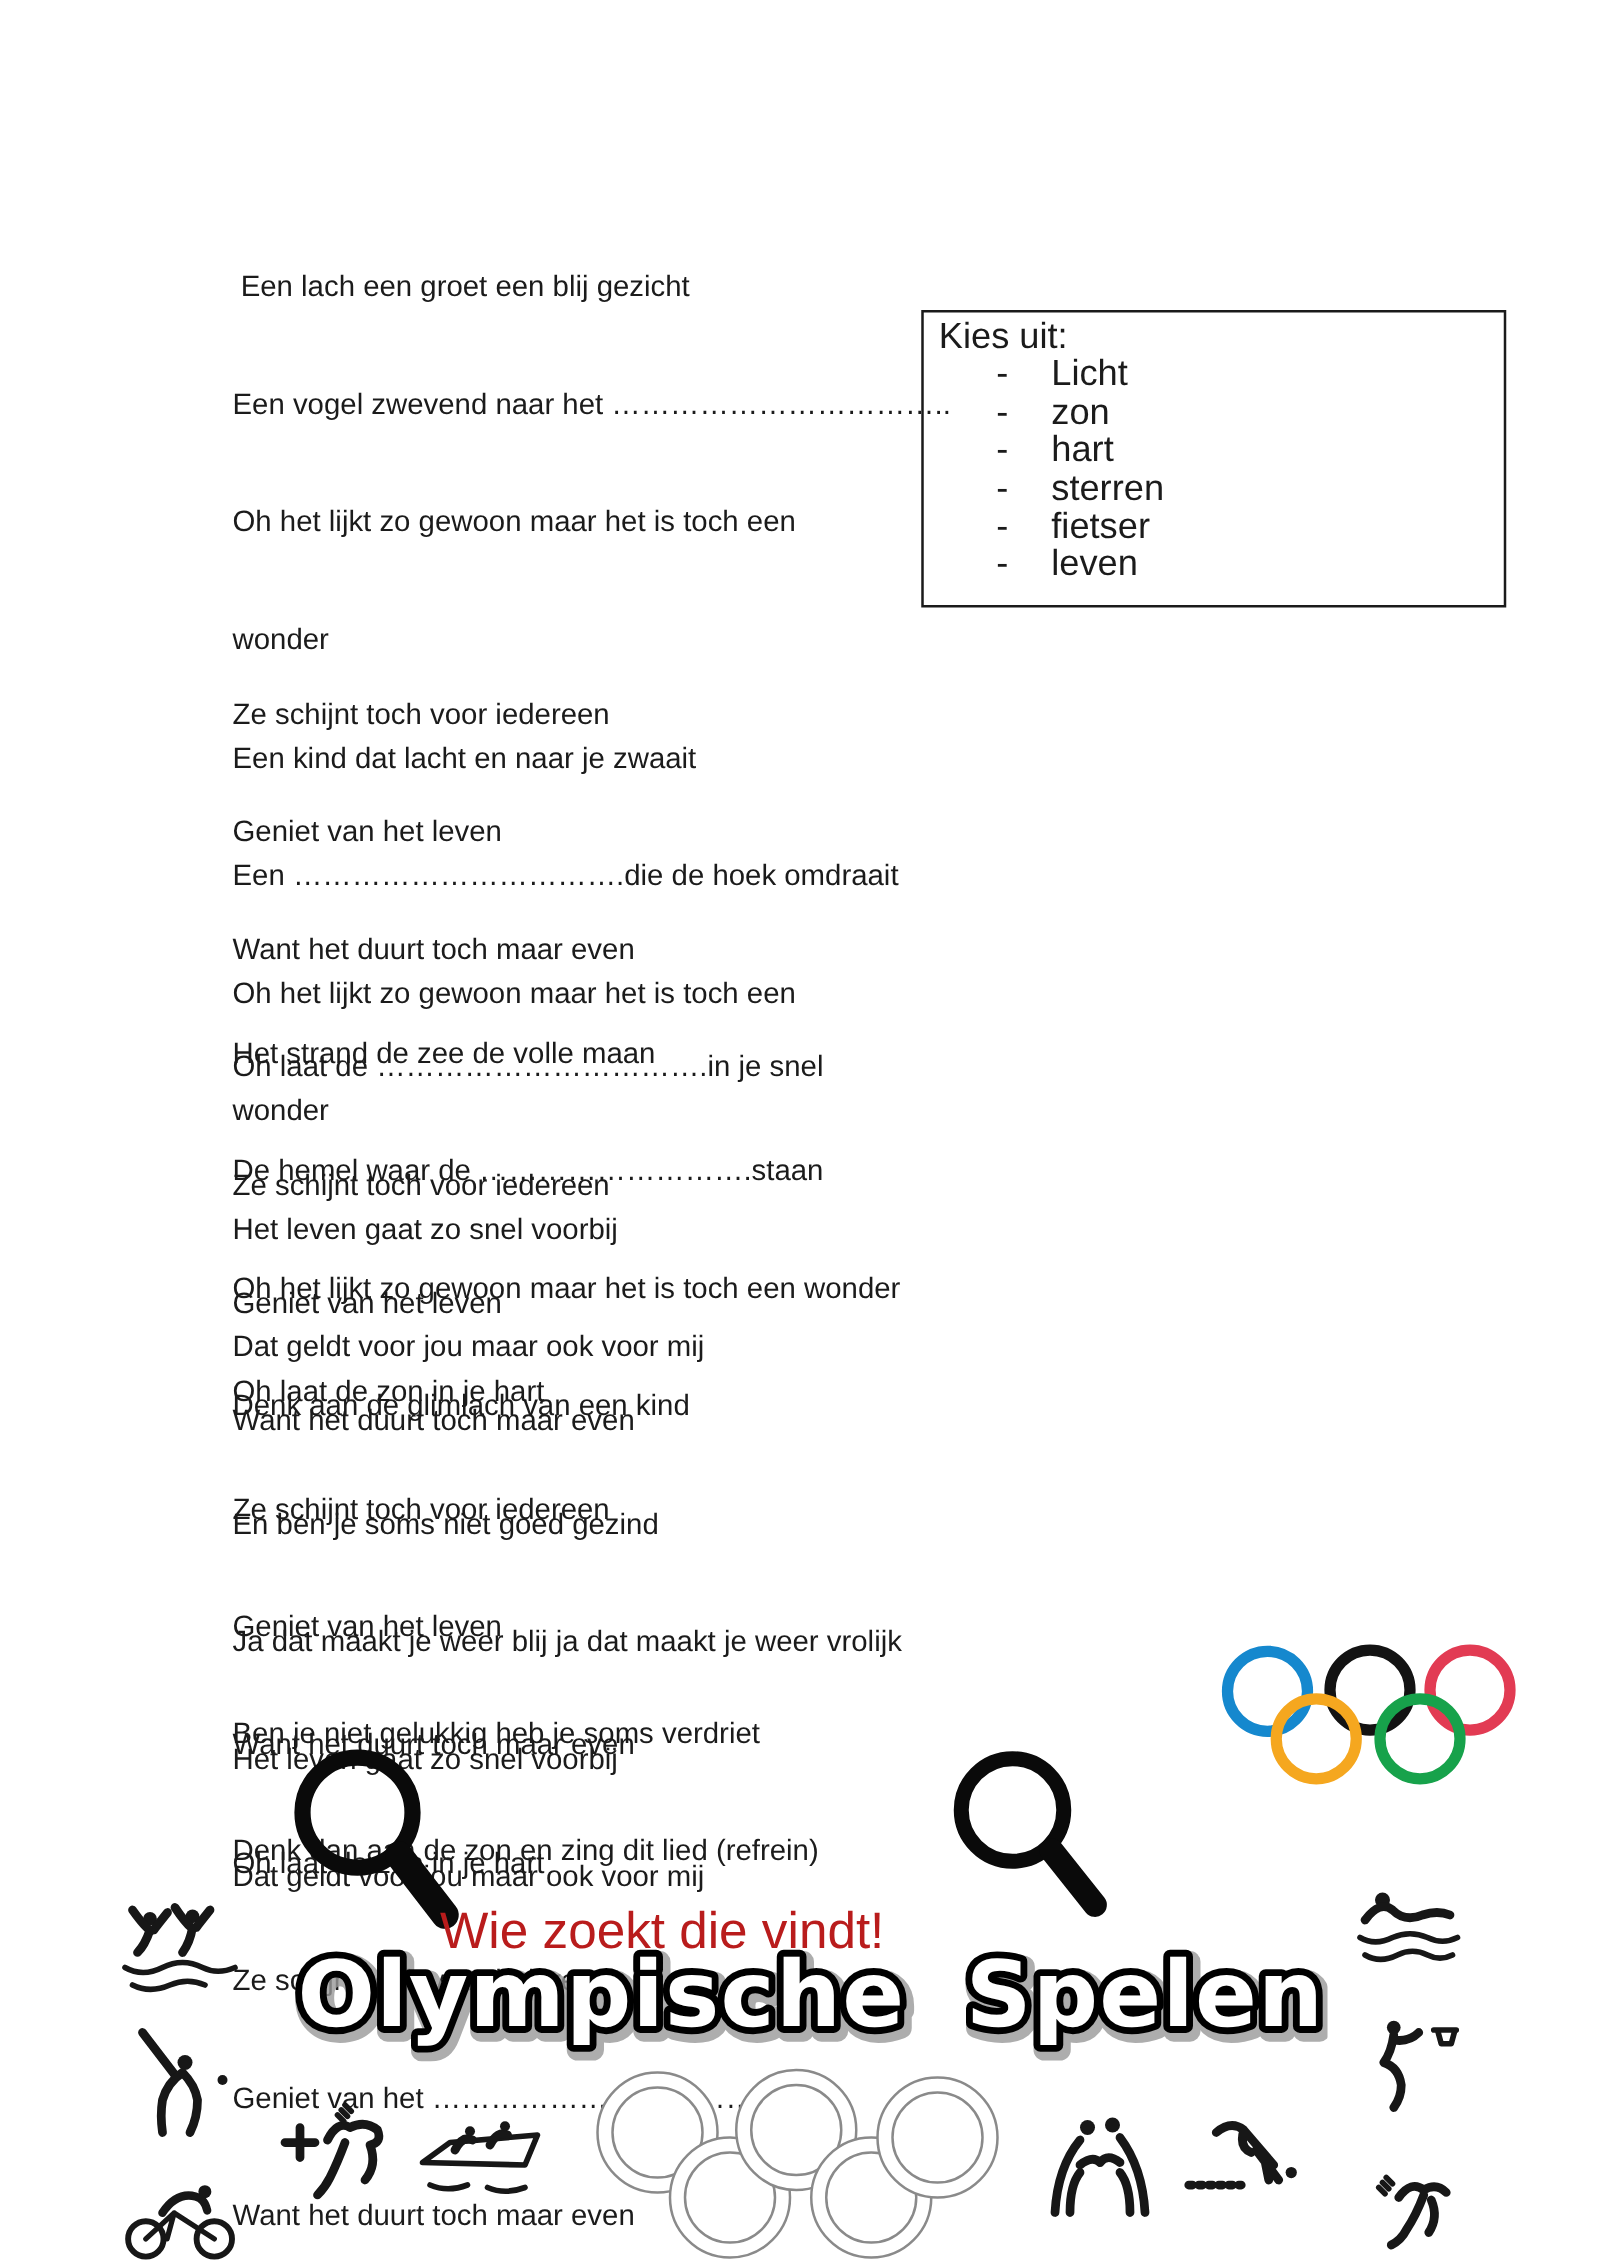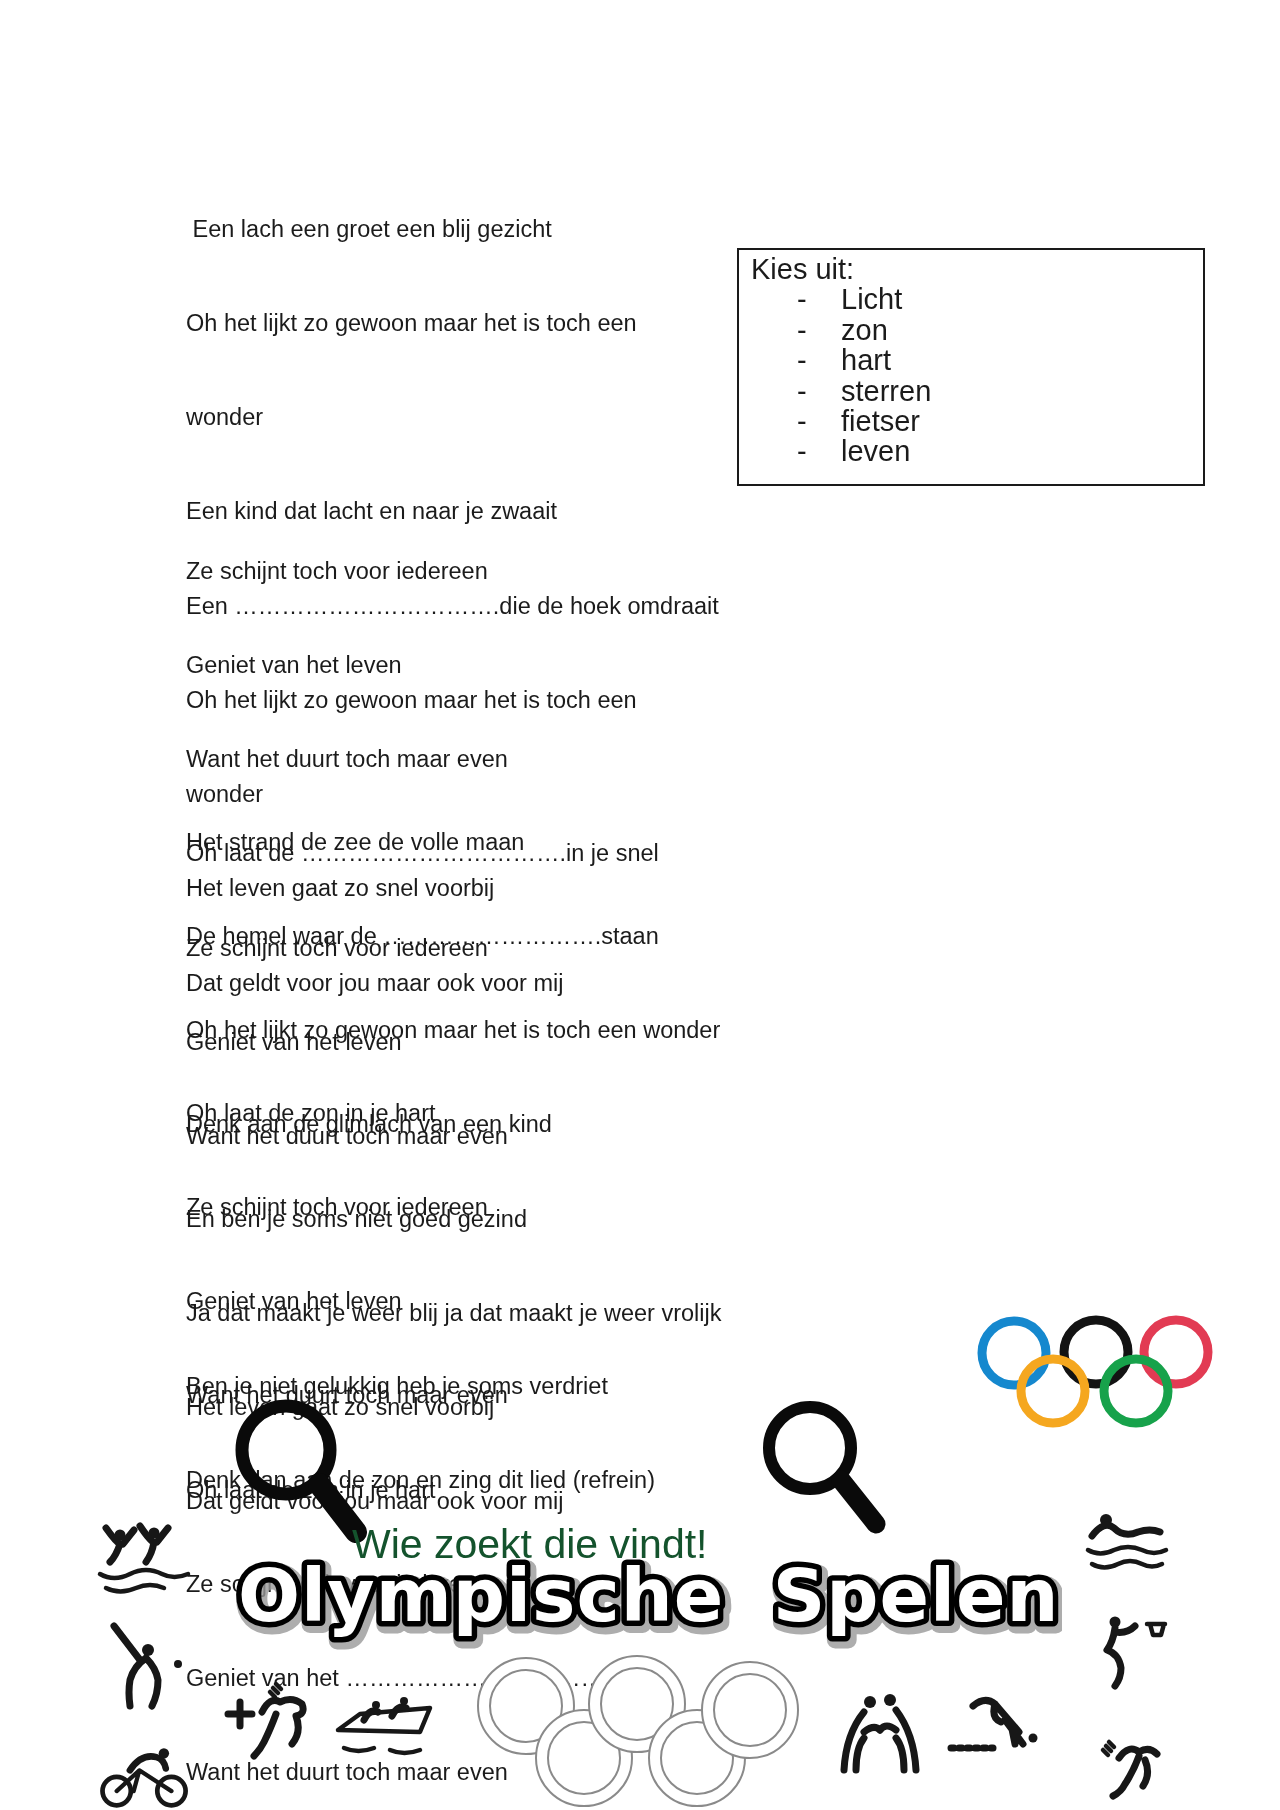--- a/index.html
+++ b/index.html
@@ -28,21 +28,21 @@
     line-height:30.4px;
     margin-top:20px;
   }
   .wb-title{padding:4px 0 0 12px;}
   .wb-row{display:flex;padding-left:58px;}
   .wb-dash{width:44px;}
   .caption{
     position:absolute;
     left:352px;top:1521px;
     font-size:41px;
-    color:#14532d;
+    color:#b91c1c;
     white-space:pre;
   }
   .abs{position:absolute;}
   .pict path,.pict polyline,.pict line{
     stroke:#171717;stroke-width:7;fill:none;
     stroke-linecap:round;stroke-linejoin:round;
   }
   .pict circle{stroke:#171717;stroke-width:5;fill:none;}
   .pict .fill{fill:#171717;stroke:none;}
   .pict .thin{stroke-width:4.5;}
@@ -59,20 +59,21 @@
   .oring-outer{fill:#ffffff;stroke:#8a8a8a;stroke-width:2;}
   .oring-inner{fill:none;stroke:#8a8a8a;stroke-width:2;}
 </style>
 </head>
 <body>
 
 <div class="page">
 
   <section class="stanza" style="top:151px">
     <div> Een lach een groet een blij gezicht</div>
+    <div>Een vogel zwevend naar het ……………………………..</div>
     <div>Oh het lijkt zo gewoon maar het is toch een</div>
     <div>wonder</div>
     <div>Een kind dat lacht en naar je zwaait</div>
     <div>Een …………………………….die de hoek omdraait</div>
     <div>Oh het lijkt zo gewoon maar het is toch een</div>
     <div>wonder</div>
     <div>Het leven gaat zo snel voorbij</div>
     <div>Dat geldt voor jou maar ook voor mij</div>
   </section>
 

